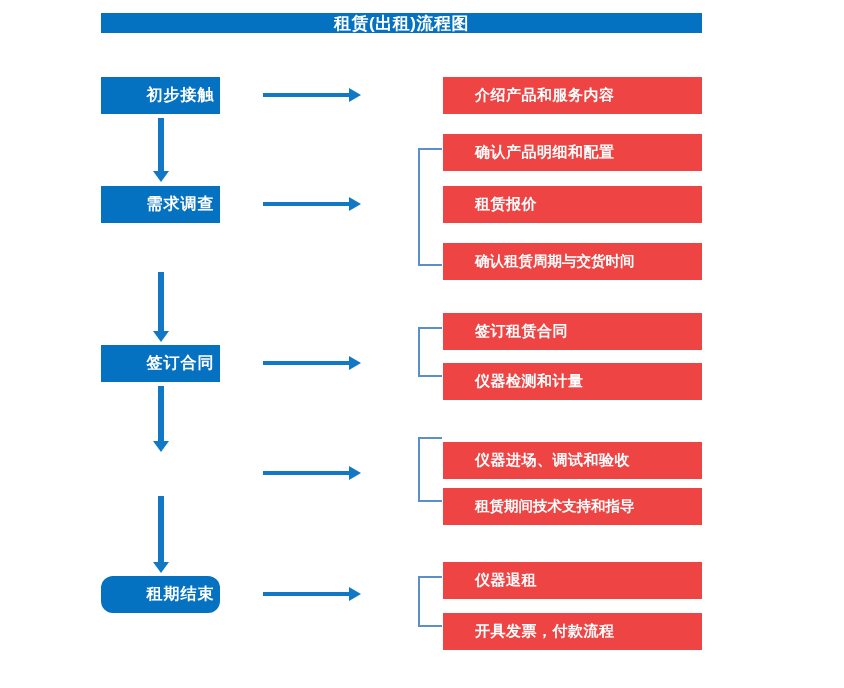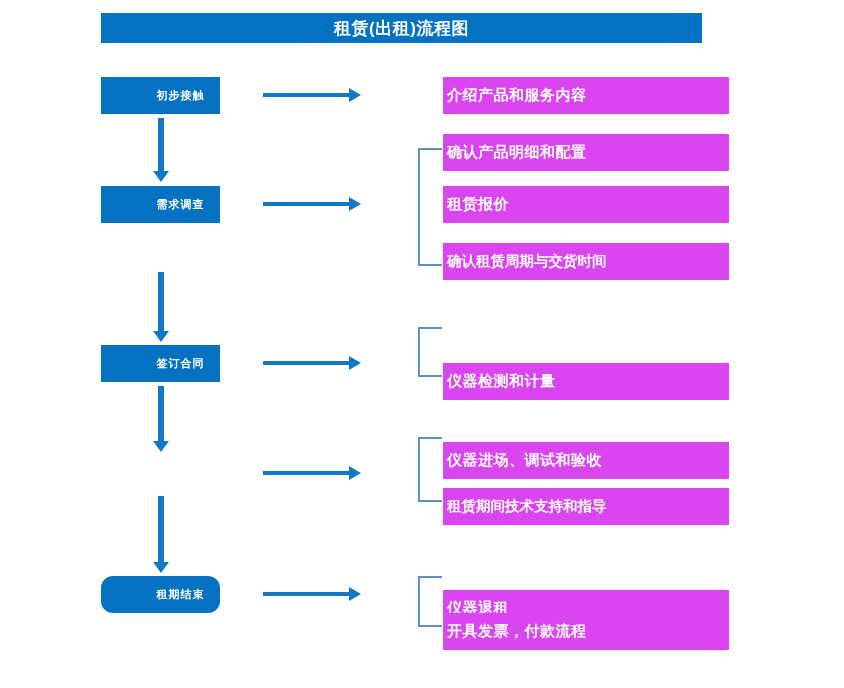--- a/index.html
+++ b/index.html
@@ -16,21 +16,21 @@
     background: #ffffff;
     overflow: hidden;
   }
 
   
   .title-bar {
     position: absolute;
     left: 101px;
     top: 13px;
     width: 601px;
-    height: 30px;
+    height: 20px;
     background: #0571c1;
     color: #ffffff;
     display: flex;
     align-items: center;
     justify-content: center;
     font-size: 17px;
     font-weight: bold;
     letter-spacing: 0.5px;
   }
 
@@ -38,39 +38,39 @@
   .stage-box {
     position: absolute;
     left: 101px;
     width: 119px;
     height: 37px;
     background: #0571c1;
     color: #ffffff;
     display: flex;
     align-items: center;
     justify-content: center;
-    font-size: 11px;
+    font-size: 16px;
     font-weight: bold;
     letter-spacing: 1px;
     padding-left: 40px;
   }
 
   
   .detail-box {
     position: absolute;
     left: 443px;
-    width: 286px;
+    width: 259px;
     height: 37px;
-    background: #d946ef;
+    background: #ef4444;
     color: #ffffff;
     display: flex;
     align-items: center;
     font-size: 15px;
     font-weight: bold;
-    padding-left: 4px;
+    padding-left: 32px;
     letter-spacing: 0.5px;
     white-space: nowrap;
   }
   .detail-box.wide {
     font-size: 14.5px;
     letter-spacing: 0px;
   }
 
   
   .h-arrow {
@@ -179,19 +179,20 @@
 
   <div class="bracket" style="left:418px; top:148px; width:24px; height:118px;"></div>
   <div class="bracket" style="left:418px; top:327px; width:24px; height:50px;"></div>
   <div class="bracket" style="left:418px; top:437px; width:24px; height:65px;"></div>
   <div class="bracket" style="left:418px; top:576px; width:24px; height:51px;"></div>
 
   <div class="detail-box" style="top:77px;">介绍产品和服务内容</div>
   <div class="detail-box" style="top:134px;">确认产品明细和配置</div>
   <div class="detail-box wide" style="top:243px;">确认租赁周期与交货时间</div>
   <div class="detail-box" style="top:186px;">租赁报价</div>
+  <div class="detail-box" style="top:313px;">签订租赁合同</div>
   <div class="detail-box" style="top:363px;">仪器检测和计量</div>
   <div class="detail-box" style="top:442px;">仪器进场、调试和验收</div>
   <div class="detail-box wide" style="top:488px;">租赁期间技术支持和指导</div>
-  <div class="detail-box" style="top:562px;margin-top:28px;">仪器退租</div>
+  <div class="detail-box" style="top:562px;">仪器退租</div>
   <div class="detail-box" style="top:613px;">开具发票，付款流程</div>
 
 </div>
 
 </body></html>

